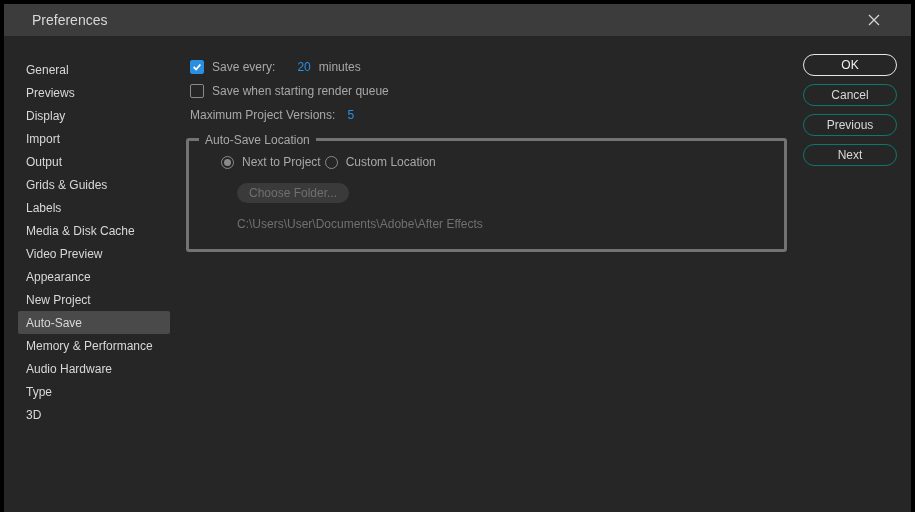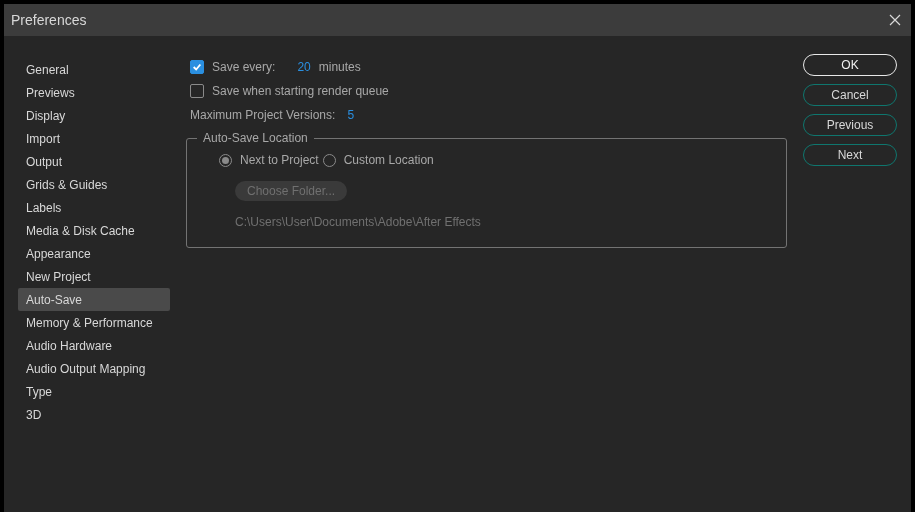--- a/index.html
+++ b/index.html
@@ -1,31 +1,31 @@
 <!DOCTYPE html>
 <html><head>
   <meta charset="utf-8">
   <style>
     * { margin: 0; padding: 0; box-sizing: border-box; font-family: "Segoe UI", Tahoma, sans-serif; }
     body { width: 915px; height: 512px; background: #000; overflow: hidden; }
     .window { position: absolute; top: 4px; left: 4px; right: 4px; bottom: 0; background: #262626; display: flex; flex-direction: column; }
-    .titlebar { height: 32px; background: #3c3c3c; display: flex; align-items: center; justify-content: space-between; padding: 0 7px; color: #d8d8d8; font-size: 14px; }
+    .titlebar { height: 32px; background: #3c3c3c; display: flex; align-items: center; justify-content: space-between; padding: 0 28px; color: #d8d8d8; font-size: 14px; }
     .close-btn { width: 18px; height: 18px; display: flex; align-items: center; justify-content: center; cursor: pointer; }
     .close-btn svg { width: 12px; height: 12px; stroke: #d8d8d8; stroke-width: 1.2; }
     .body { flex: 1; display: flex; padding: 18px 14px 14px 14px; gap: 16px; }
     .sidebar { width: 152px; display: flex; flex-direction: column; gap: 0; padding-top: 4px; }
     .sidebar-item { color: #d8d8d8; font-size: 12px; padding: 4.5px 8px; cursor: pointer; border-radius: 2px; white-space: nowrap; }
     .sidebar-item.selected { background: #4a4a4a; }
     .main { flex: 1; display: flex; flex-direction: column; gap: 10px; padding-top: 6px; color: #a8a8a8; }
     .row { display: flex; align-items: center; gap: 8px; font-size: 12px; padding-left: 4px; }
     .row .value { color: #2a8fe0; }
     .checkbox { width: 14px; height: 14px; border: 1px solid #8a8a8a; border-radius: 2px; display: inline-flex; align-items: center; justify-content: center; cursor: pointer; }
     .checkbox.checked { background: #2a8fe0; border-color: #2a8fe0; }
     .checkbox.checked svg { width: 10px; height: 10px; stroke: #fff; stroke-width: 2.2; fill: none; }
-    .fieldset { border: 1px solid #737373; border-radius: 3px; padding: 14px 16px 18px 16px; margin-top: 6px; position: relative; }
+    .fieldset { border: 3px solid #737373; border-radius: 3px; padding: 14px 16px 18px 16px; margin-top: 6px; position: relative; }
     .fieldset-legend { position: absolute; top: -8px; left: 10px; background: #262626; padding: 0 6px; font-size: 12px; color: #a8a8a8; }
     .radio-group { display: flex; gap: 4px; padding-left: 16px; margin-bottom: 14px; }
     .radio-row { display: flex; align-items: center; gap: 8px; font-size: 12px; }
     .radio { width: 13px; height: 13px; border-radius: 50%; border: 1.5px solid #8a8a8a; display: inline-flex; align-items: center; justify-content: center; cursor: pointer; }
     .radio.selected::after { content: ""; width: 7px; height: 7px; border-radius: 50%; background: #8a8a8a; }
     .choose-btn { display: inline-block; background: #3a3a3a; color: #707070; font-size: 12px; padding: 3px 12px; border-radius: 12px; margin-left: 32px; cursor: default; }
     .path { font-size: 12px; color: #707070; margin-left: 32px; margin-top: 14px; }
     .actions { width: 94px; display: flex; flex-direction: column; gap: 8px; padding-top: 0; }
     .btn { height: 22px; border: 1px solid #0f766e; border-radius: 11px; color: #d8d8d8; font-size: 12px; display: flex; align-items: center; justify-content: center; cursor: pointer; background: transparent; }
     .btn.primary { border-color: #e8e8e8; color: #f0f0f0; border-width: 1.5px; }
@@ -47,26 +47,26 @@
 
     <div class="sidebar" id="sidebar">
         <div class="sidebar-item">General</div>
         <div class="sidebar-item">Previews</div>
         <div class="sidebar-item">Display</div>
         <div class="sidebar-item">Import</div>
         <div class="sidebar-item">Output</div>
         <div class="sidebar-item">Grids &amp; Guides</div>
         <div class="sidebar-item">Labels</div>
         <div class="sidebar-item">Media &amp; Disk Cache</div>
+        <div class="sidebar-item">Video Preview</div>
         <div class="sidebar-item">Appearance</div>
         <div class="sidebar-item">New Project</div>
         <div class="sidebar-item selected">Auto-Save</div>
         <div class="sidebar-item">Memory &amp; Performance</div>
         <div class="sidebar-item">Audio Hardware</div>
-        <div class="sidebar-item">Audio Output Mapping</div>
         <div class="sidebar-item">Type</div>
         <div class="sidebar-item">3D</div>
       </div>
 
     <div class="main">
 
       <div class="row">
         <span class="checkbox checked">
           <svg viewBox="0 0 12 12">
               <path d="M2 6 L5 9 L10 3"></path>

